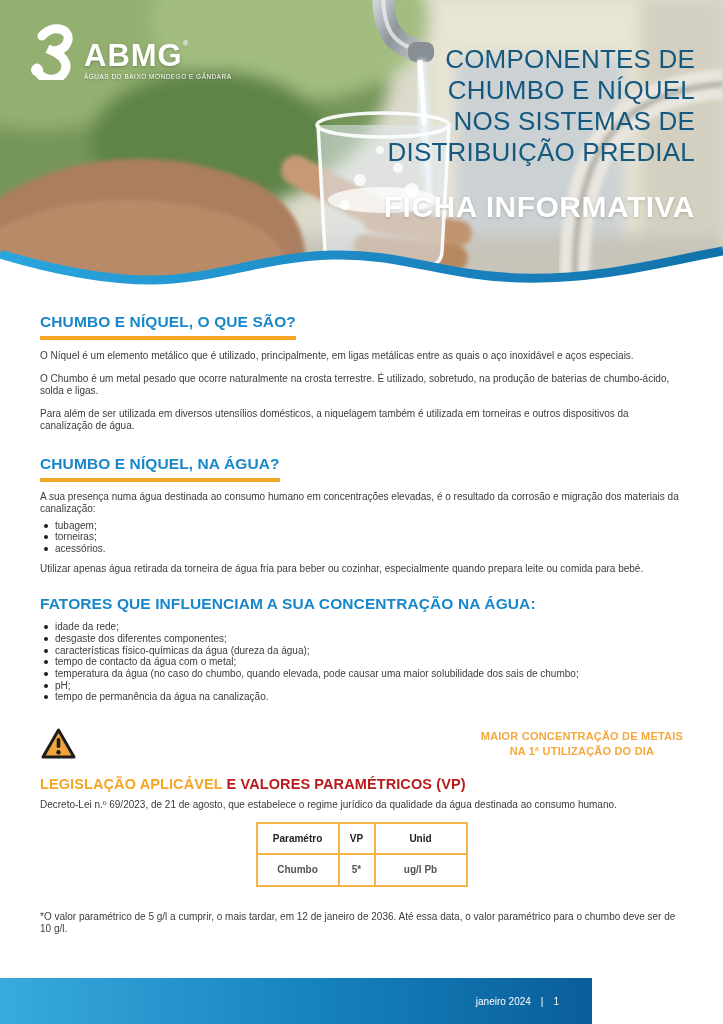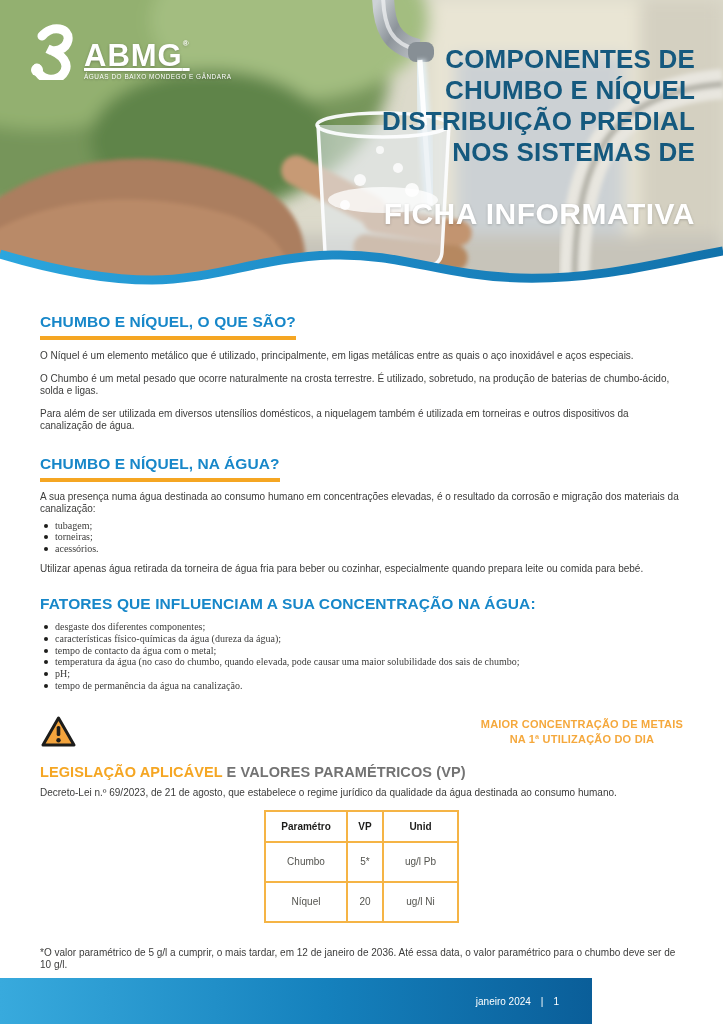--- a/index.html
+++ b/index.html
@@ -8,56 +8,56 @@
     position:relative; width:723px; height:1024px; margin:0 auto;
     background:#ffffff; overflow:hidden;
     font-family:"Liberation Sans", sans-serif; color:#3c3c3b;
   }
 
   
   .hero { position:relative; height:300px; overflow:hidden; }
   .hero-photo { position:absolute; inset:0; }
   .logo { position:absolute; top:22px; left:26px; color:#fff; display:flex; align-items:flex-end; gap:6px; }
   .logo-text { line-height:1; }
-  .logo-brand { font-size:31px; font-weight:bold; letter-spacing:1px; text-shadow:0 1px 3px rgba(0,0,0,.25);text-decoration:underline; }
+  .logo-brand { font-size:31px; font-weight:bold; letter-spacing:1px; text-shadow:0 1px 3px rgba(0,0,0,.25); }
   .logo-reg { font-size:8px; vertical-align:top; }
   .logo-tagline { font-size:6.4px; letter-spacing:.55px; margin-top:3px; white-space:nowrap; text-shadow:0 1px 2px rgba(0,0,0,.3); }
   .title-block { position:absolute; top:44px; right:28px; text-align:right; }
-  .title-line { font-size:26px; line-height:31px; font-weight:bold; color:#15597e; letter-spacing:.2px; }
-  .subtitle { margin-top:29px; font-size:30px; font-weight:bold; color:#ffffff; letter-spacing:.5px; text-shadow:0 1px 3px rgba(0,0,0,.2); }
+  .title-line { font-size:26px; line-height:31px; font-weight:normal; color:#15597e; letter-spacing:.2px; }
+  .subtitle { margin-top:22px; font-size:30px; font-weight:bold; color:#ffffff; letter-spacing:.5px; text-shadow:0 1px 3px rgba(0,0,0,.2); }
   .wave { position:absolute; left:0; bottom:0; width:723px; height:62px; display:block; }
 
   
   .content { padding:13px 40px 0 40px; }
   .hwrap { display:inline-block; }
   .section-heading { font-size:15.5px; font-weight:bold; color:#1787c9; letter-spacing:.1px; }
   .hbar { height:4px; background:#f5a623; margin-top:5px; }
   .body-p { font-size:10px; line-height:12.5px; margin-top:10px; }
-  .bullets { list-style:none; margin-top:4px;font-family:Liberation Serif, serif; }
+  .bullets { list-style:none; margin-top:4px; }
   .bullets li { position:relative; font-size:10px; line-height:11.7px; padding-left:15px; }
   .bullets li::before { content:""; position:absolute; left:4px; top:4px; width:4px; height:4px; border-radius:50%; background:#1d1d1b; }
   .sec2 { margin-top:22px; } .sec3 { margin-top:20px; }
   .sec3 .bullets { margin-top:8px; }
 
   
   .warning { margin-top:24px; display:flex; justify-content:space-between; align-items:center; gap:16px; }
   .warning-text { color:#f5a83c; font-weight:bold; font-size:11px; line-height:15px; text-align:center; letter-spacing:.2px; }
 
   
   .legislation { margin-top:16px; }
   .leg-heading { font-size:14.5px; font-weight:bold; letter-spacing:.1px; }
-  .leg-orange { color:#f5a623; } .leg-dark { color:#737373; }
+  .leg-orange { color:#f5a623; } .leg-dark { color:#b91c1c; }
   .leg-body { font-size:10px; line-height:12.5px; margin-top:7px; }
 
   
   .vp-table { margin:10px auto 0 auto; border-collapse:collapse; }
   .vp-table th, .vp-table td { border:2px solid #f5b445; text-align:center; font-size:10px; background:#fff; }
   .vp-table th { font-weight:bold; color:#1d1d1b; height:31px; }
-  .vp-table td { color:#54544f; height:40px; }
-  .col-param { width:82px;margin-left:45px; } .col-vp { width:36px; } .col-unid { width:75px; }
+  .vp-table td { color:#54544f; height:32px;font-weight:bold; }
+  .col-param { width:82px;margin-left:45px; } .col-vp { width:36px; } .col-unid { width:92px; }
 
   .footnote { margin-top:24px; font-size:10px; line-height:12.5px; }
 
   
   .footer { position:absolute; left:0; bottom:0; width:592px; height:46px;
     background:linear-gradient(90deg,#38aadd 0%, #1581bd 55%, #0a5e99 100%);
     display:flex; align-items:center; justify-content:flex-end; padding-right:33px;
     color:#fff; font-size:10px; }
   .footer .sep { margin:0 10px; }
 </style>
@@ -134,22 +134,22 @@
       </svg>
       <div class="logo-text">
         <div class="logo-brand"><span>ABMG</span><sup class="logo-reg">®</sup></div>
         <div class="logo-tagline">ÁGUAS DO BAIXO MONDEGO E GÂNDARA</div>
       </div>
     </div>
 
     <div class="title-block">
       <div class="title-line">COMPONENTES DE</div>
       <div class="title-line">CHUMBO E NÍQUEL</div>
+      <div class="title-line">NOS SISTEMAS DE</div>
       <div class="title-line">DISTRIBUIÇÃO PREDIAL</div>
-      <div class="title-line">NOS SISTEMAS DE</div>
       <div class="subtitle">FICHA INFORMATIVA</div>
     </div>
 
     <svg class="wave" viewBox="0 0 723 62" preserveAspectRatio="none" aria-hidden="true">
       <defs>
         <linearGradient id="waveGrad" x1="0" y1="0" x2="1" y2="0">
           <stop offset="0" stop-color="#2ba6de"></stop>
             <stop offset=".55" stop-color="#1b86c2"></stop>
             <stop offset="1" stop-color="#1172ab"></stop>
         </linearGradient>
@@ -181,20 +181,21 @@
         <li>tubagem;</li>
         <li>torneiras;</li>
         <li>acessórios.</li>
       </ul>
       <p class="body-p" style="margin-top:8px;">Utilizar apenas água retirada da torneira de água fria para beber ou cozinhar, especialmente quando prepara leite ou comida para bebé.</p>
     </section>
 
     <section class="sec3">
       <h2 class="section-heading">FATORES QUE INFLUENCIAM A SUA CONCENTRAÇÃO NA ÁGUA:</h2>
       <ul class="bullets">
+        <li>idade da rede;</li>
         <li>desgaste dos diferentes componentes;</li>
         <li>características físico-químicas da água (dureza da água);</li>
         <li>tempo de contacto da água com o metal;</li>
         <li>temperatura da água (no caso do chumbo, quando elevada, pode causar uma maior solubilidade dos sais de chumbo;</li>
         <li>pH;</li>
         <li>tempo de permanência da água na canalização.</li>
       </ul>
     </section>
 
     <div class="warning">
@@ -220,25 +221,20 @@
             <th class="col-vp">VP</th>
             <th class="col-unid">Unid</th>
           </tr>
         </thead>
         <tbody>
           <tr>
             <td>Chumbo</td>
             <td>5*</td>
             <td>ug/l Pb</td>
           </tr>
-          <tr>
-            <td>Níquel</td>
-            <td>20</td>
-            <td>ug/l Ni</td>
-          </tr>
         </tbody>
       </table>
 
       <p class="footnote">*O valor paramétrico de 5 g/l a cumprir, o mais tardar, em 12 de janeiro de 2036. Até essa data, o valor paramétrico para o chumbo deve ser de 10 g/l.</p>
     </section>
   </main>
 
   <footer class="footer">
     <span>janeiro 2024</span>
     <span class="sep">|</span>

